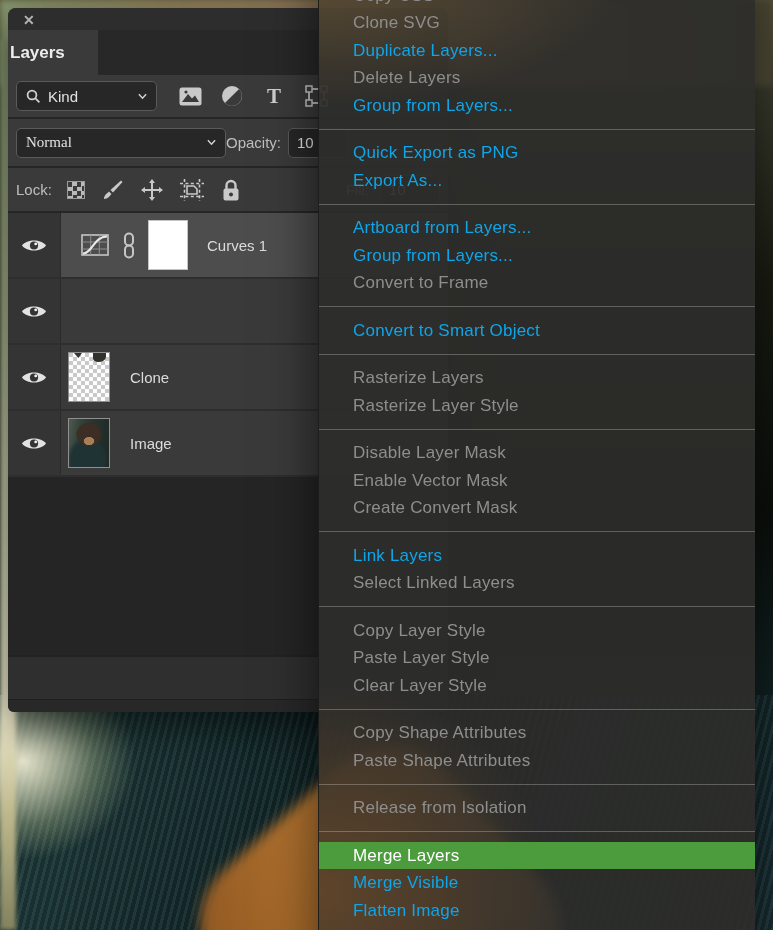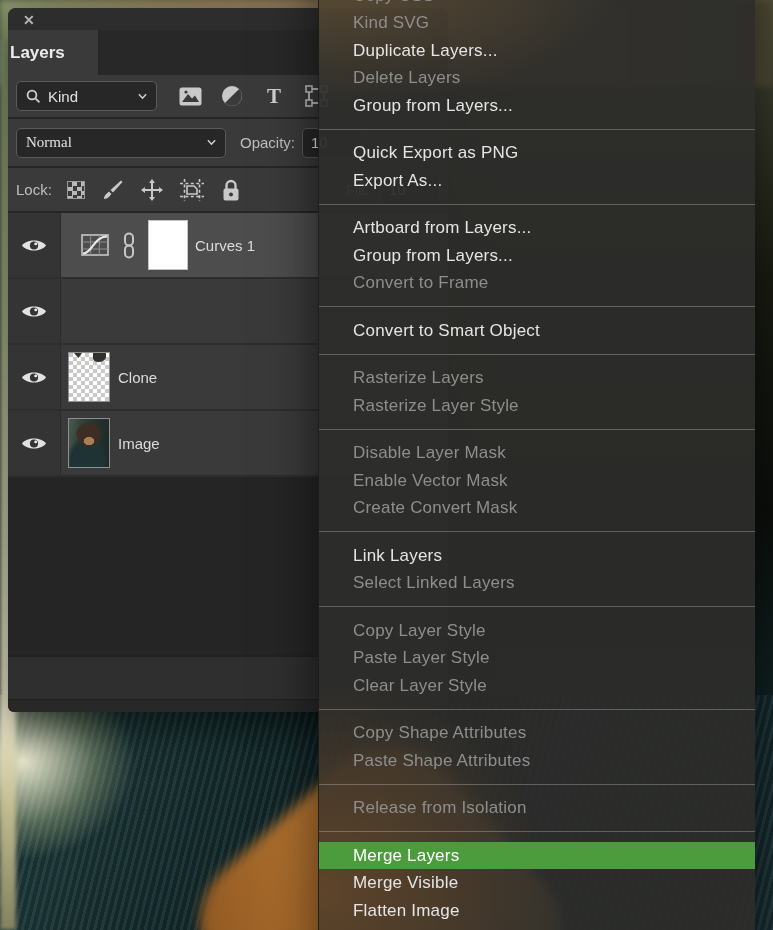--- a/index.html
+++ b/index.html
@@ -52,21 +52,21 @@
     display:flex;align-items:center;padding:0 8px;box-sizing:border-box;color:#e2e2e2;margin-left:7px;}
   .lock-icons{display:flex;align-items:center;gap:17px;margin-left:11px;}
   .checker-sq{width:18px;height:18px;border:1px solid #9a9a9a;box-sizing:border-box;
     background:conic-gradient(#b9b9b9 25%,#3a3a3a 0 50%,#b9b9b9 0 75%,#3a3a3a 0);background-size:9px 9px;}
   .spacer{flex:1;}
   
   #layers-list{flex:0 0 auto;}
   .layer-row{height:66px;display:flex;border-bottom:2px solid #2e2e2e;background:#3a3a3a;box-sizing:border-box;}
   .eye-cell{width:52px;flex:0 0 auto;background:#343434;border-right:1px solid #2b2b2b;
     display:flex;align-items:center;justify-content:center;}
-  .row-content{flex:1;display:flex;align-items:center;padding-left:7px;gap:8px;}
+  .row-content{flex:1;display:flex;align-items:center;padding-left:7px;gap:20px;}
   .layer-row.selected .row-content{background:#4d4d4d;}
   .layer-name{color:#dcdcdc;}
   .thumb{box-sizing:border-box;flex:0 0 auto;}
   .thumb-photo{width:42px;height:50px;border:1px solid #8f8f8f;
     background:
       radial-gradient(9px 7px at 50% 46%,#a97f58 0 55%,transparent 62%),
       radial-gradient(16px 15px at 50% 32%,#3c2e24 0 58%,rgba(58,45,35,.85) 74%,transparent 84%),
       radial-gradient(28px 32px at 46% 86%,#1f3334 0 58%,transparent 76%),
       linear-gradient(100deg,#4d5a4e 0%,#33423c 25%,#26332e 55%,#1c2824 100%);}
   .thumb-checker{width:42px;height:50px;border:1px solid #8f8f8f;position:relative;
@@ -84,21 +84,21 @@
   #menu{position:absolute;left:318px;top:-28px;width:437px;min-height:1000px;z-index:3;
     background:rgba(45,45,43,.94);box-shadow:0 10px 50px rgba(0,0,0,.6);
     border-left:1px solid rgba(0,0,0,.35);box-sizing:border-box;}
   #menu::before{content:"";position:absolute;inset:0;pointer-events:none;
     background:
       radial-gradient(420px 170px at 0% 10px,rgba(150,115,62,.42),transparent 72%),
       radial-gradient(330px 300px at 0% 92%,rgba(158,98,40,.40),transparent 70%);}
   .m-section{position:relative;padding:9.5px 0;}
   .m-section + .m-section{border-top:1px solid rgba(255,255,255,.25);}
   .m-item{position:relative;height:27.5px;line-height:27.5px;padding-left:34px;
-    font-size:17px;letter-spacing:.2px;color:#e5e5e5;white-space:nowrap;cursor:default;}
+    font-size:17px;letter-spacing:.2px;color:#0ea5e9;white-space:nowrap;cursor:default;}
   .m-item.disabled{color:#8e8e8e;}
   .m-item.highlighted{background:#4c9c3e;color:#ffffff;}
   svg{display:block;}
 </style>
 </head>
 <body>
 
 <div>
   <div class="bg-top"></div>
   <div class="bg-bottom"></div>
@@ -154,21 +154,21 @@
     </div>
   </div>
 
   <div class="chrome-row blend-row">
     <div class="select blend-select">
       <span class="grow">Normal</span>
       <svg class="chev" viewBox="0 0 10 7">
         <path d="M1 1 L5 5.4 L9 1" fill="none" stroke="#cfcfcf" stroke-width="1.7"></path>
       </svg>
     </div>
-    <span class="lbl" style="margin-left:14px">Opacity:</span>
+    <span class="lbl" style="">Opacity:</span>
     <div class="val-box">
       <span>10</span>
     </div>
   </div>
 
   <div class="chrome-row lock-row">
     <span class="lbl">Lock:</span>
     <div class="lock-icons">
       <span class="checker-sq"></span>
       <span>
@@ -275,21 +275,21 @@
   </div>
     </div>
   <div class="empty-area"></div>
   <div class="p-footer"></div>
   <div class="p-strip"></div>
 </div>
 
 <div id="menu">
     <div class="m-section">
       <div class="m-item disabled">Copy CSS</div>
-      <div class="m-item disabled">Kind SVG</div>
+      <div class="m-item disabled">Clone SVG</div>
       <div class="m-item enabled">Duplicate Layers...</div>
       <div class="m-item disabled">Delete Layers</div>
       <div class="m-item enabled">Group from Layers...</div>
     </div>
     <div class="m-section">
       <div class="m-item enabled">Quick Export as PNG</div>
       <div class="m-item enabled">Export As...</div>
     </div>
     <div class="m-section">
       <div class="m-item enabled">Artboard from Layers...</div>

